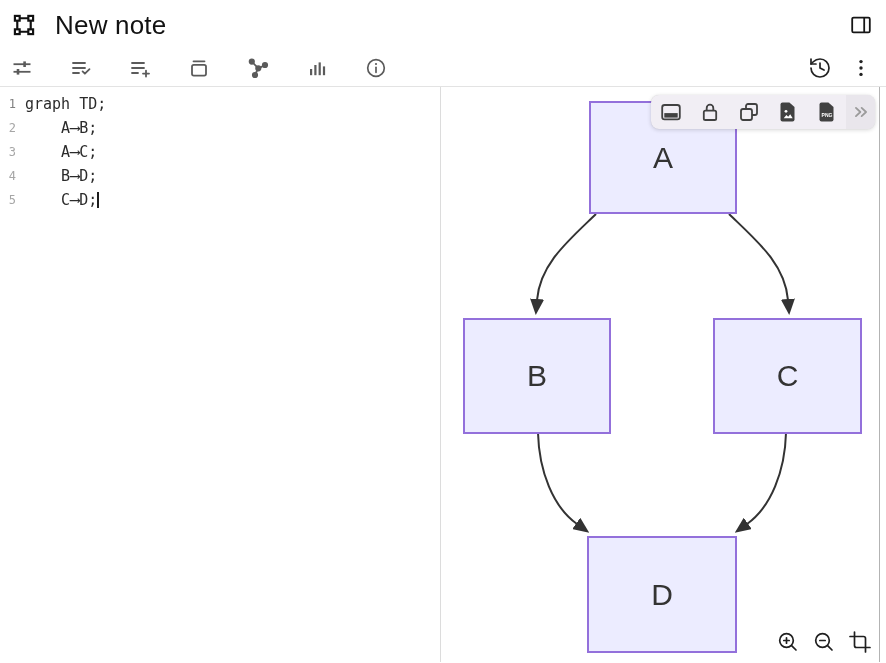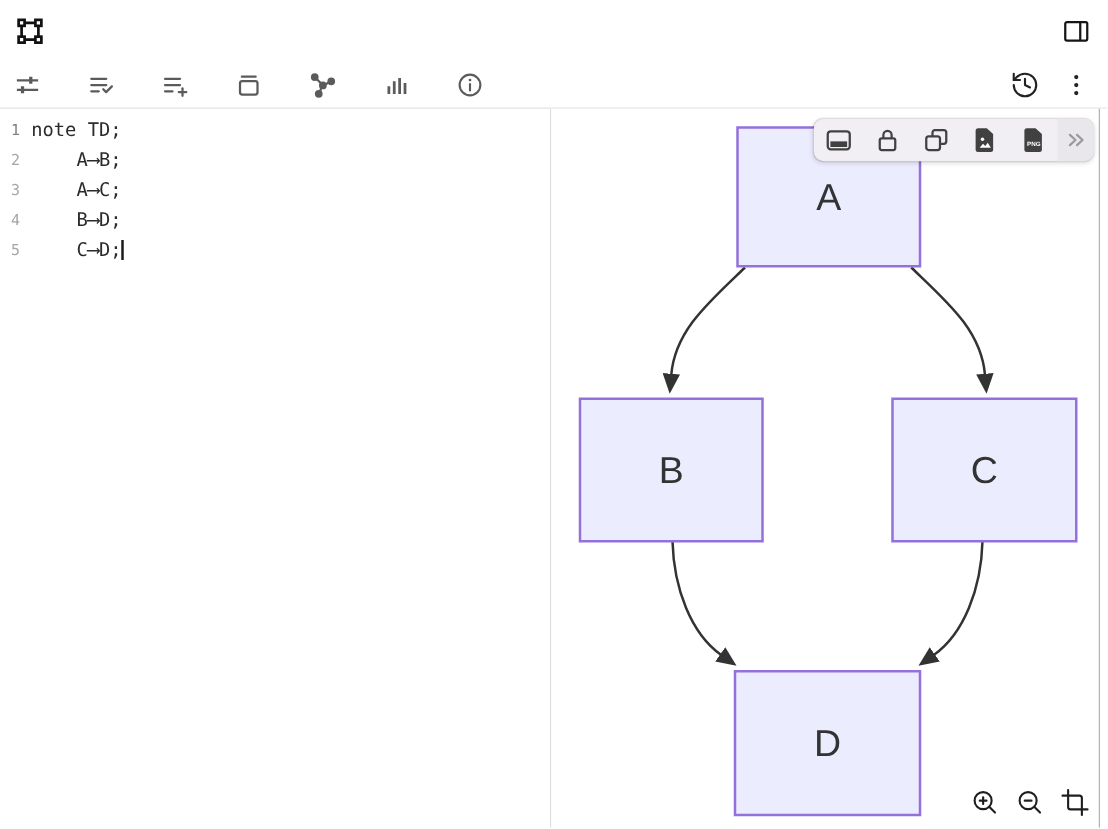--- a/index.html
+++ b/index.html
@@ -51,20 +51,21 @@
 <div class="titlebar">
   <span class="doc-icon">
     <svg width="26" height="26" viewBox="0 0 24 24" fill="none" stroke="#111" stroke-width="2">
       <rect x="3.6" y="3.6" width="4.4" height="4.4"></rect>
       <rect x="16" y="3.6" width="4.4" height="4.4"></rect>
       <rect x="3.6" y="16" width="4.4" height="4.4"></rect>
       <rect x="16" y="16" width="4.4" height="4.4"></rect>
       <path d="M8 5.8h8 M8 18.2h8 M5.8 8v8 M18.2 8v8"></path>
     </svg>
   </span>
+  <span class="title">New note</span>
   <span class="sidebar-toggle">
     <svg width="24" height="24" viewBox="0 0 24 24" fill="none" stroke="#161616" stroke-width="1.8">
       <rect x="3.2" y="4.6" width="17.6" height="14.8" rx="1.4"></rect>
       <path d="M15.2 4.6v14.8"></path>
     </svg>
   </span>
 </div>
 
 <div class="toolbar">
   <span class="tb-btn">
@@ -140,21 +141,21 @@
       </svg>
     </span>
   </div>
 </div>
 
 <div class="main">
 
   <div class="editor">
     <div class="code-line">
       <span class="ln ln-first">1</span>
-      <span class="code">note TD;</span>
+      <span class="code">graph TD;</span>
     </div>
     <div class="code-line">
       <span class="ln">2</span>
       <span class="code">    A⟶B;</span>
     </div>
     <div class="code-line">
       <span class="ln">3</span>
       <span class="code">    A⟶C;</span>
     </div>
     <div class="code-line">

